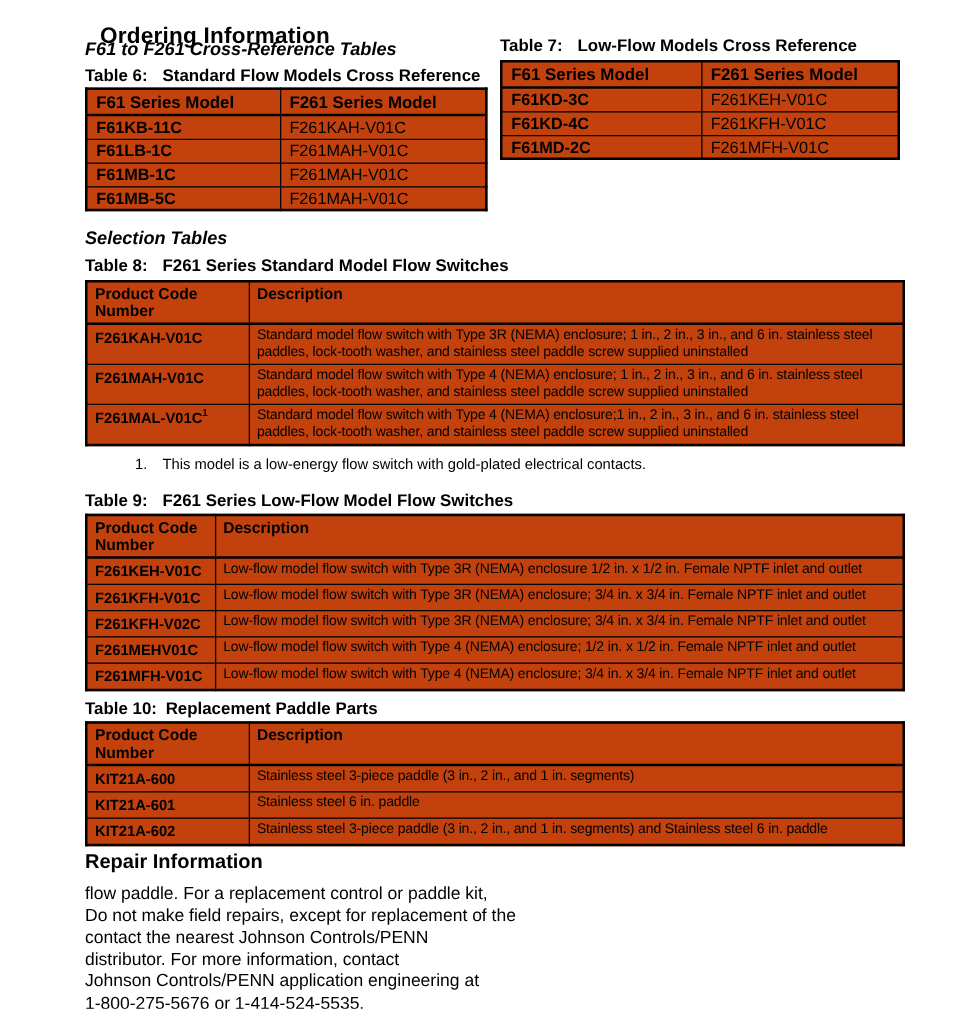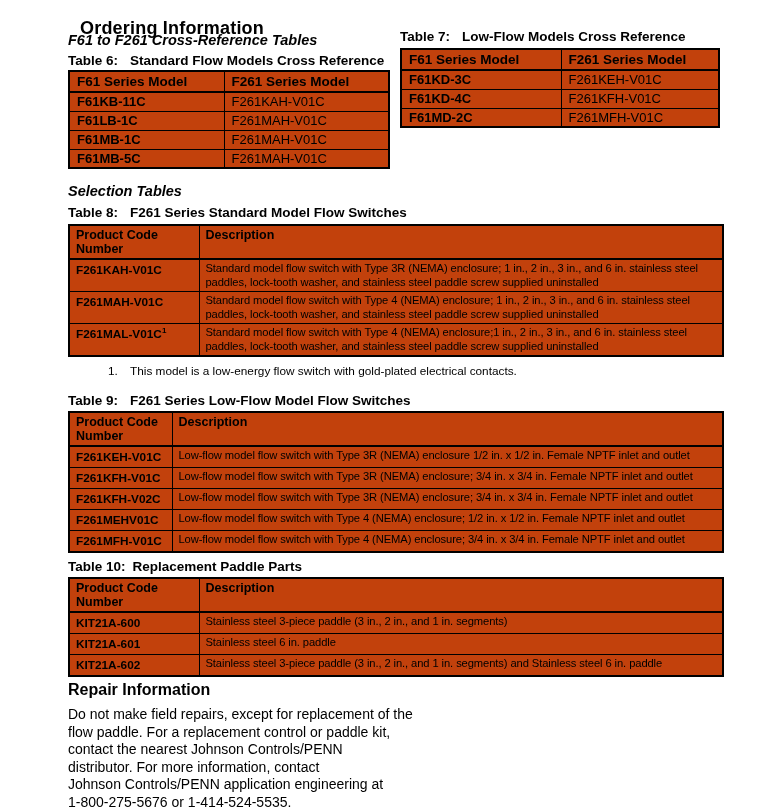--- a/index.html
+++ b/index.html
@@ -221,19 +221,19 @@
     </tr>
     <tr>
       <td class="code">KIT21A-602</td>
       <td class="desc">Stainless steel 3-piece paddle (3 in., 2 in., and 1 in. segments) and Stainless steel 6 in. paddle</td>
     </tr>
   </tbody>
 </table>
 
 <h2 class="abs h-repair" style="left:68px; top:681px;">Repair Information</h2>
 <div class="abs repair-text" style="left:68px; top:706px; width:420px;">
+  <div>flow paddle. For a replacement control or paddle kit,</div>
   <div>Do not make field repairs, except for replacement of the</div>
-  <div>flow paddle. For a replacement control or paddle kit,</div>
   <div>contact the nearest Johnson Controls/PENN</div>
   <div>distributor. For more information, contact</div>
   <div>Johnson Controls/PENN application engineering at</div>
   <div>1-800-275-5676 or 1-414-524-5535.</div>
 </div>
 
 </body></html>

